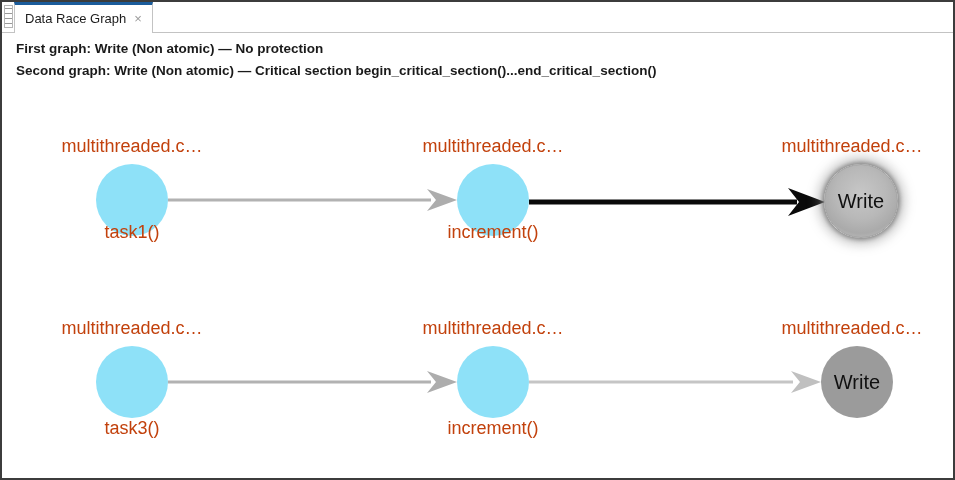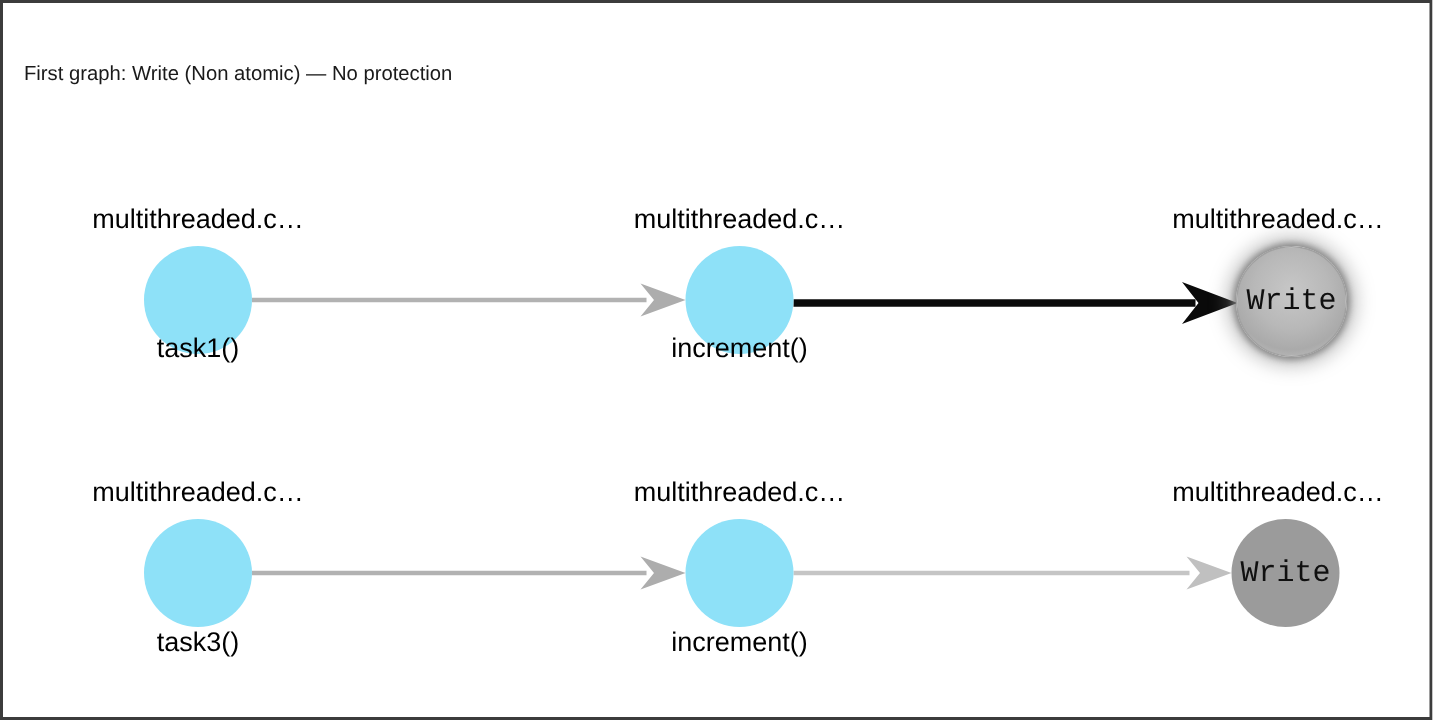--- a/index.html
+++ b/index.html
@@ -35,28 +35,28 @@
     padding:0 10px 2px 10px;
     z-index:3;
   }
   .tab-label{font-size:13px;color:#1c1c1c;white-space:nowrap;}
   .tab-close{
     margin-left:8px;font-size:13px;color:#9b9b9b;cursor:pointer;line-height:1;
   }
   
   .header{
     position:absolute;left:14px;top:36px;
-    font-size:13.5px;color:#1a1a1a;line-height:22px;
+    font-size:13.5px;color:#1a1a1a;line-height:22px;font-weight:bold;
   }
   
   .canvas{position:absolute;left:0;top:0;width:951px;height:476px;}
   .edges{position:absolute;left:0;top:0;width:951px;height:476px;}
   .node-file,.node-caption{
     position:absolute;width:220px;text-align:center;
-    font-size:18px;color:#000000;white-space:nowrap;
+    font-size:18px;color:#c2410c;white-space:nowrap;
   }
   .circle{
     position:absolute;width:72px;height:72px;border-radius:50%;
   }
   .circle.blue{background:#8ee1f8;}
   .circle.gray{background:#9b9b9b;}
   .circle.gray-selected{
     background:radial-gradient(circle at 50% 40%, #c7c7c7 0%, #b8b8b8 45%, #aaaaaa 70%, #bfbfbf 88%, #b0b0b0 100%);
     border:1px solid #a0a0a0;
     box-shadow:0 0 4px 2px rgba(125,125,125,.85), 0 0 11px 7px rgba(125,125,125,.40);
@@ -73,31 +73,39 @@
   
   .r2 .node-file{top:316px;}
   .r2 .circle{top:344px;}
   .r2 .node-caption{top:416px;}
   
   .c1 .node-file,.c1 .node-caption{left:20px;}
   .c1 .circle{left:94px;}
   .c2 .node-file,.c2 .node-caption{left:381px;}
   .c2 .circle{left:455px;}
   .c3 .node-file{left:740px;}
-  .c3 .circle{left:822px;font-family:Liberation Mono, monospace;}
+  .c3 .circle{left:822px;}
   .r2 .c3 .circle{left:819px;}
 </style>
 </head>
 <body>
 
 <div class="window">
 
+  <div class="tabstrip">
+    <div class="grip"></div>
+    <div class="tab">
+      <span class="tab-label">Data Race Graph</span>
+      <span class="tab-close">×</span>
+    </div>
+  </div>
 
   <div class="header">
     <div>First graph: Write (Non atomic) — No protection</div>
+    <div>Second graph: Write (Non atomic) — Critical section begin_critical_section()...end_critical_section()</div>
   </div>
 
   <div class="canvas">
 
     <svg class="edges" width="951" height="476">
 
       <g>
         <line x1="166" y1="198" x2="429" y2="198" stroke="#b2b2b2" stroke-width="3"></line>
         <polygon points="455,198 425,187 434,198 425,209" fill="#adadad"></polygon>
       </g>

